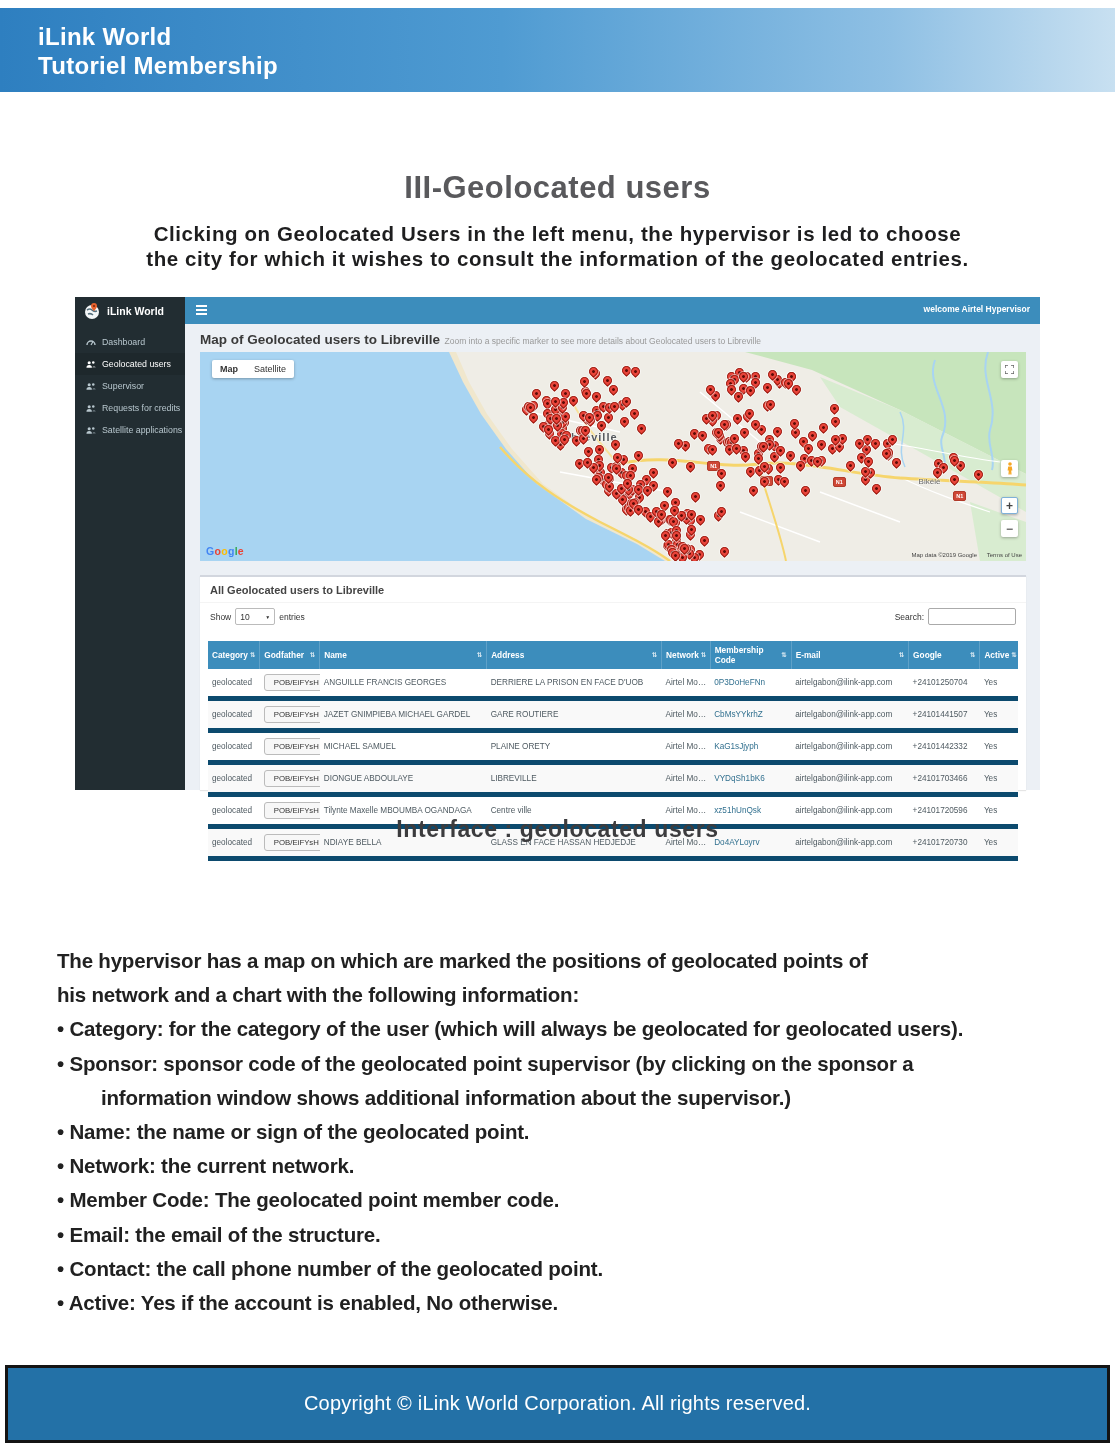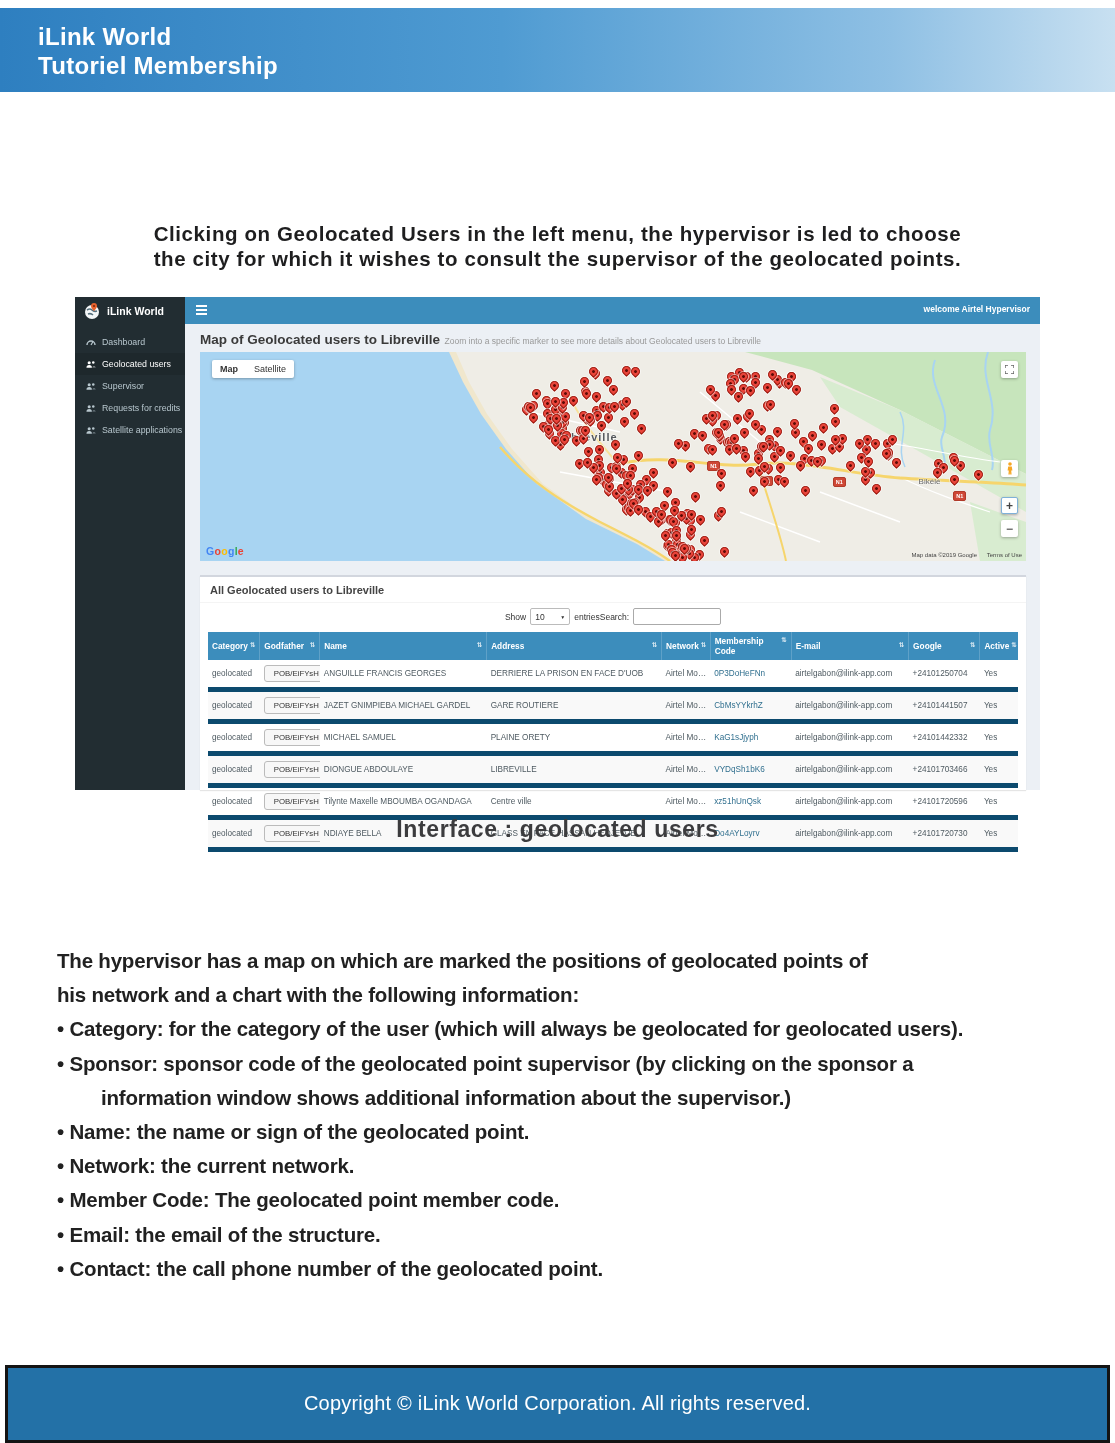--- a/index.html
+++ b/index.html
@@ -78,58 +78,59 @@
     font-weight:bold; letter-spacing:.3px; }
   .google-logo .b{color:#4285F4}.google-logo .r{color:#EA4335}.google-logo .y{color:#FBBC05}.google-logo .g{color:#34A853}
   .map-attrib { position:absolute; z-index:3; right:4px; bottom:3px; font-size:6px; color:#444; }
   .map-attrib span { margin-left:8px; }
 
   
   .panel { position:absolute; top:251px; left:15px; width:826px; height:215px; background:#fff;
     border-top:2px solid #d2d6de; box-shadow:0 1px 1px rgba(0,0,0,.1); }
   .panel-title { font-size:11px; font-weight:bold; color:#444; padding:7px 10px 6px;
     border-bottom:1px solid #f4f4f4; }
-  .table-controls { display:flex; justify-content:center; align-items:center;
-    padding:5px 10px 7px; font-size:8.5px; color:#333; }
+  .table-controls { display:flex; justify-content:space-between; align-items:center;
+    padding:5px 10px 16px; font-size:8.5px; color:#333; }
   .show-group { display:flex; align-items:center; gap:4px; }
   .select-box { display:inline-flex; align-items:center; justify-content:space-between;
     width:40px; height:17px; border:1px solid #bbb; border-radius:2px; padding:0 4px;
     font-size:8.5px; background:#fff; cursor:pointer; }
   .select-box .arrow { font-size:5px; color:#333; }
   .search-group { display:flex; align-items:center; gap:4px; }
   .search-input { width:88px; height:17px; border:1px solid #aaa; border-radius:2px;
     font-size:9px; padding:0 4px; }
   table.grid { width:calc(100% - 16px); margin:0 8px; border-collapse:collapse; table-layout:fixed; }
   .grid th { background:#3c8dbc; color:#fff; font-size:8.3px; text-align:left;
     padding:4px 4px; border-left:1px solid rgba(255,255,255,.18); cursor:pointer; }
   .grid th:first-child { border-left:none; }
-  .grid th .th-inner { display:flex; justify-content:space-between; }
+  .grid th .th-inner { display:flex; justify-content:space-between; align-items:center; }
   .grid .sort { font-family:"DejaVu Sans",sans-serif; font-size:6.5px; opacity:.85; margin-left:2px; }
   .grid td { font-size:8.2px; color:#4e5a61; padding:5px 4px; border-bottom:5px solid #0c4a6e;
     overflow:hidden; white-space:nowrap; text-overflow:ellipsis; }
   .grid tr:nth-child(even) td { background:#f9f9f9; }
   .grid td.code { color:#31708f; }
   .gf-btn { font-size:7.8px; color:#333; background:#f7f7f7; border:1px solid #bbb;
     border-radius:3px; padding:3px 9px; cursor:pointer; font-family:inherit; }
   .c0{width:6.4%}.c1{width:7.4%}.c2{width:20.6%}.c3{width:21.6%}.c4{width:6%}.c5{width:10%}.c6{width:14.5%}.c7{width:8.8%}.c8{width:4.7%}
 </style>
 </head>
 <body>
 
 <div class="page">
 
   <header class="doc-header">
     <div>iLink World</div>
     <div>Tutoriel Membership</div>
   </header>
 
+  <h1 class="page-title">III-Geolocated users</h1>
 
   <div class="intro">
     <div>Clicking on Geolocated Users in the left menu, the hypervisor is led to choose</div>
-    <div>the city for which it wishes to consult the supervisor of the geolocated points.</div>
+    <div>the city for which it wishes to consult the information of the geolocated entries.</div>
   </div>
 
   <div class="shot">
 
     <div class="app-topbar">
       <div class="brand">
         <svg width="18" height="18" viewBox="0 0 18 18">
           <circle cx="9" cy="10" r="7" fill="#f4f7f8"></circle>
           <path d="M4 8 Q7 6 9 8 T14 9 M5 12 Q8 11 10 13" stroke="#57707c" stroke-width="1.6" fill="none"></path>
           <path d="M11 1 a3 3 0 0 1 3 3 c0 2.2 -3 5 -3 5 s-3 -2.8 -3 -5 a3 3 0 0 1 3 -3 z" fill="#e8622d"></path>
@@ -717,16 +718,17 @@
       <div class="body-line">The hypervisor has a map on which are marked the positions of geolocated points of</div>
       <div class="body-line">his network and a chart with the following information:</div>
       <div class="body-line">• Category: for the category of the user (which will always be geolocated for geolocated users).</div>
       <div class="body-line">• Sponsor: sponsor code of the geolocated point supervisor (by clicking on the sponsor a</div>
       <div class="body-line">        information window shows additional information about the supervisor.)</div>
       <div class="body-line">• Name: the name or sign of the geolocated point.</div>
       <div class="body-line">• Network: the current network.</div>
       <div class="body-line">• Member Code: The geolocated point member code.</div>
       <div class="body-line">• Email: the email of the structure.</div>
       <div class="body-line">• Contact: the call phone number of the geolocated point.</div>
+      <div class="body-line">• Active: Yes if the account is enabled, No otherwise.</div>
     </div>
 
   <footer class="doc-footer">Copyright © iLink World Corporation. All rights reserved.</footer>
 </div>
 
 </body></html>

